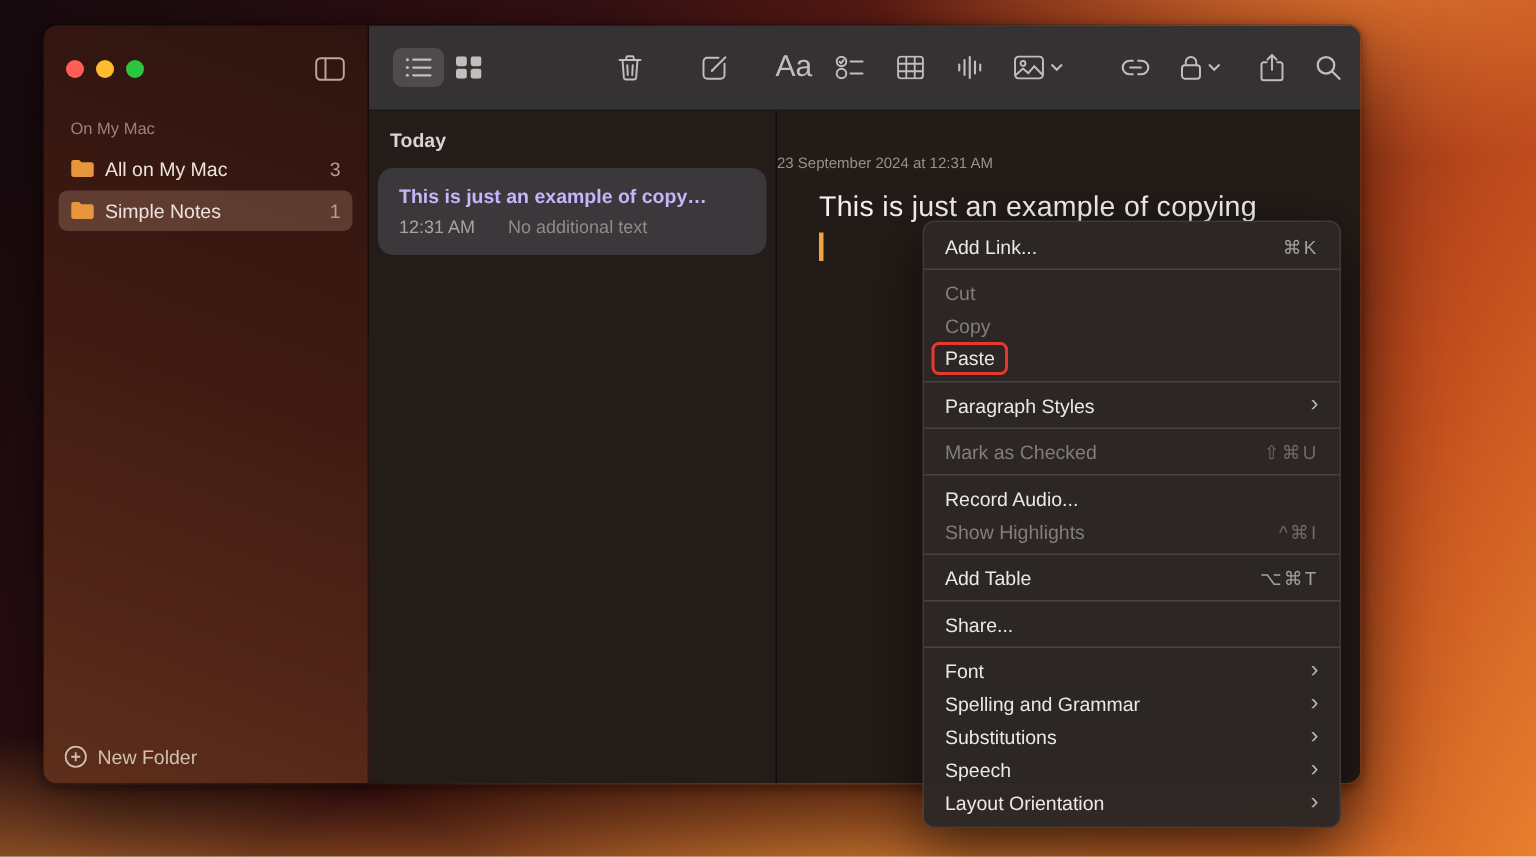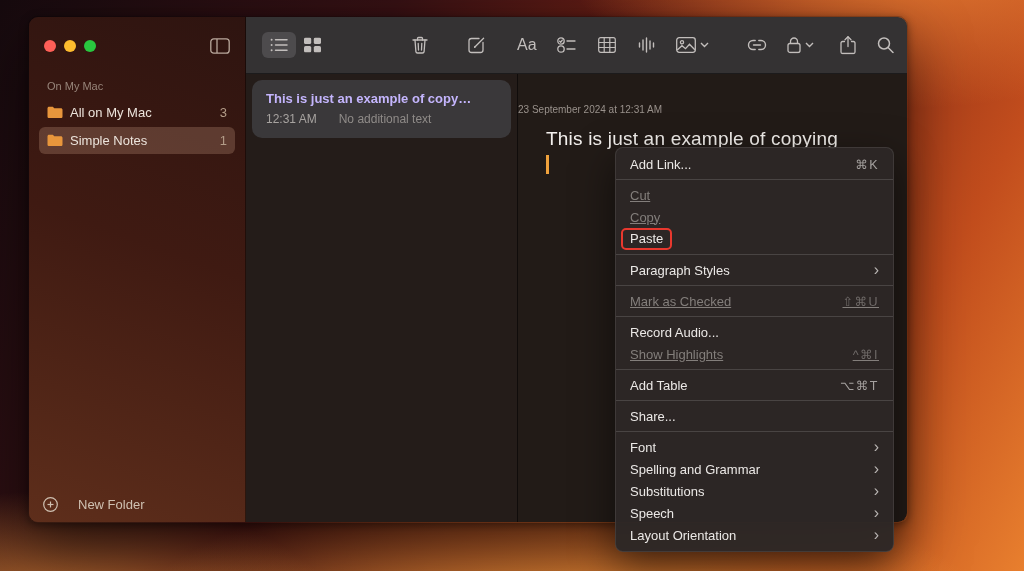--- a/index.html
+++ b/index.html
@@ -38,30 +38,30 @@
   .side-section-label { font-size:11px; color:#97857a; padding:6px 18px 7px; }
   .side-item {
     height:27px; margin:0 10px 1px; padding:0 8px; border-radius:6px;
     display:flex; align-items:center; gap:7px; font-size:13px; color:#ece4dc;
   }
   .side-item.selected { background:rgba(236,190,160,0.22); }
   .side-item .folder-ic { display:flex; flex:none; }
   .side-label { flex:1; white-space:nowrap; overflow:hidden; text-overflow:ellipsis; }
   .side-count { color:#b39c88; font-size:13px; }
   .new-folder {
-    position:absolute; left:14px; bottom:10px; display:flex; align-items:center; gap:20px;
+    position:absolute; left:14px; bottom:10px; display:flex; align-items:center; gap:7px;
     color:#cfc0b1; font-size:13px;
   }
 
   
   .main { flex:1; min-width:0; display:flex; flex-direction:column; }
   .toolbar { height:57px; flex:none; position:relative; background:#343233; border-bottom:1px solid rgba(0,0,0,.45); color:#c2bebc; }
   .tbi { position:absolute; top:50%; transform:translateY(-50%); display:flex; align-items:center; justify-content:center; }
   .view-active { left:16px; width:34px; height:26px; background:#4d4b4d; border-radius:6px; }
-  .aa-glyph { font-size:16px; color:#c2bebc; }
+  .aa-glyph { font-size:20px; color:#c2bebc; }
 
   .content { flex:1; min-height:0; display:flex; }
 
   
   .notes-col { width:272px; flex:none; background:#241c19; border-right:1px solid rgba(0,0,0,.55); }
   .list-section-header { padding:12px 14px 5px; font-size:13px; font-weight:bold; color:#d8d4d1; }
   .note-card { margin:6px 6px 0; background:#3a383a; border-radius:10px; padding:11px 14px 12px; }
   .note-card-title { font-size:13px; font-weight:bold; color:#c4b5fd; margin-bottom:6px; white-space:nowrap; overflow:hidden; text-overflow:ellipsis; }
   .note-card-sub { font-size:12px; color:#8f8b88; display:flex; gap:22px; }
   .note-time { color:#a7a3a0; }
@@ -74,21 +74,21 @@
 
   
   .context-menu {
     position:absolute; left:615px; top:147px; width:279px; z-index:10;
     background:rgba(44,39,38,0.97);
     border:1px solid rgba(255,255,255,0.09);
     border-radius:8px; padding:5px 0;
     box-shadow:0 14px 40px rgba(0,0,0,.55);
   }
   .menu-item { height:22px; display:flex; align-items:center; justify-content:space-between; padding:0 14px; font-size:13px; color:#ebe8e6; }
-  .menu-item.disabled { color:#837e7b;text-decoration:underline; }
+  .menu-item.disabled { color:#837e7b; }
   .mi-right { color:#a5a19f; font-size:12.5px; letter-spacing:1.5px; }
   .menu-item.disabled .mi-right { color:#6f6a68; }
   .mi-right.chev { font-size:16px; letter-spacing:0; color:#b8b4b2; line-height:1; }
   .menu-sep { height:1px; background:rgba(255,255,255,0.14); margin:4px 0; }
   .mi-label { display:inline-block; }
   .mi-label.annotated { border:2.4px solid #e8382e; border-radius:5px; padding:1px 7px 2px; margin-left:-9px; }
 
   svg { display:block; }
 </style>
 </head>
@@ -249,20 +249,21 @@
         <svg width="17" height="17" viewBox="0 0 17 17" fill="none" stroke="currentColor" stroke-width="1.5" stroke-linecap="round">
             <circle cx="7" cy="7" r="5.5"></circle>
             <line x1="11.3" y1="11.3" x2="16" y2="16"></line>
           </svg>
       </span>
     </div>
 
     <div class="content">
 
       <section class="notes-col">
+        <div class="list-section-header">Today</div>
         <div class="note-card">
           <div class="note-card-title">This is just an example of copy…</div>
           <div class="note-card-sub">
             <span class="note-time">12:31 AM</span>
             <span>No additional text</span>
           </div>
         </div>
       </section>
 
       <section class="editor-col">

